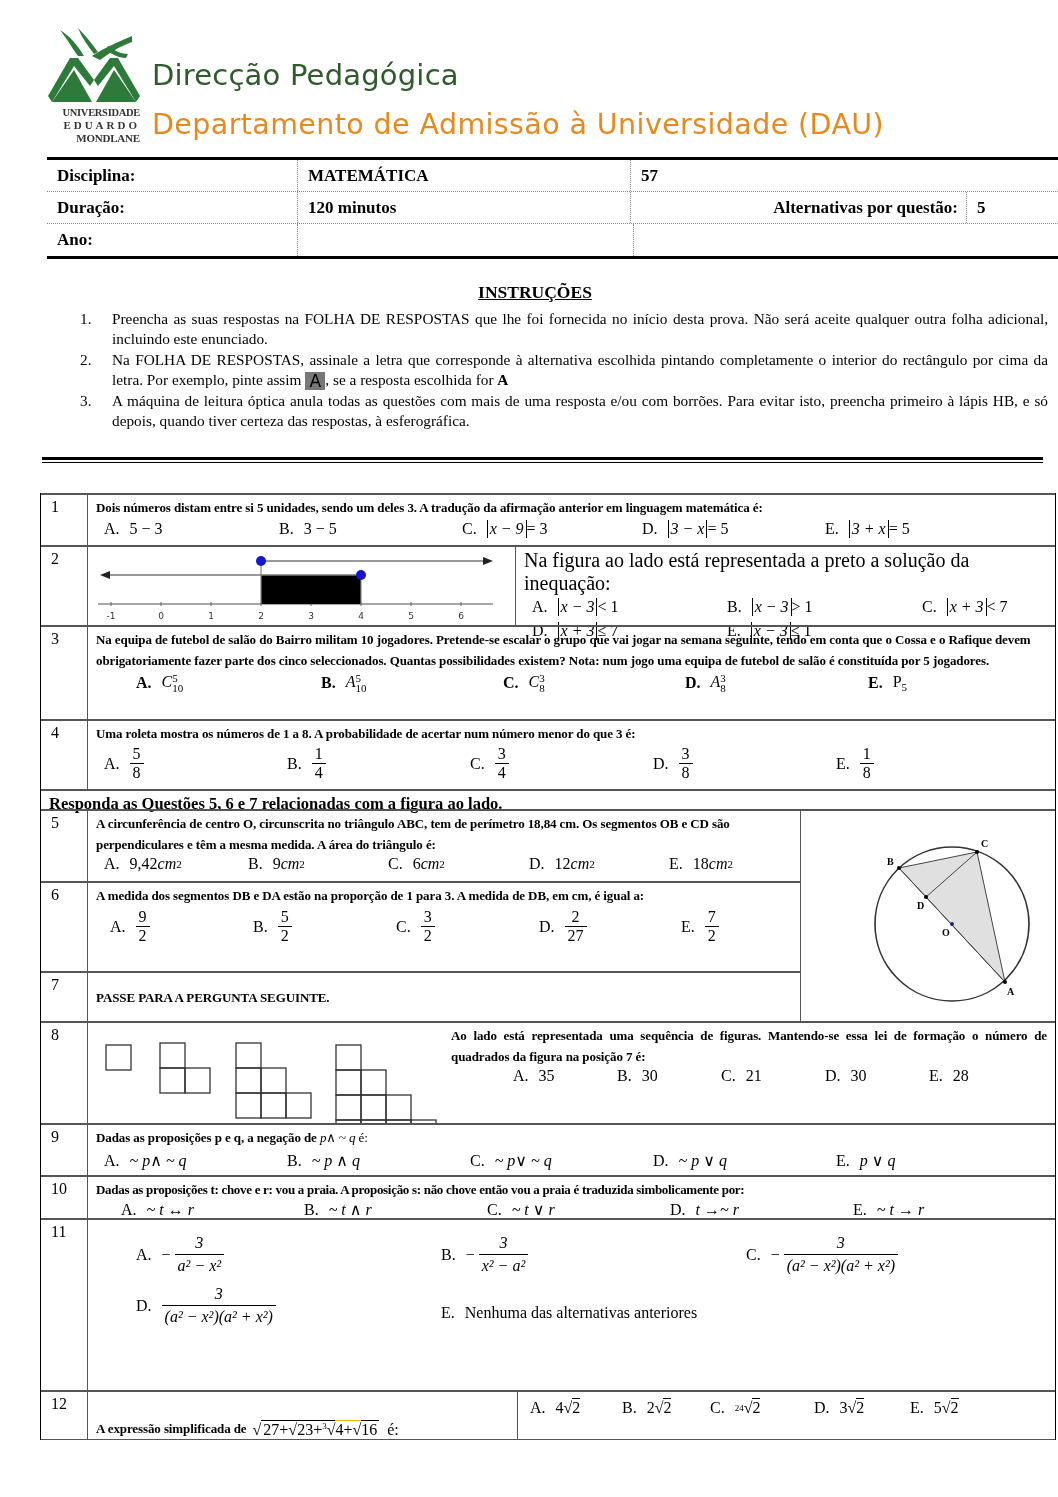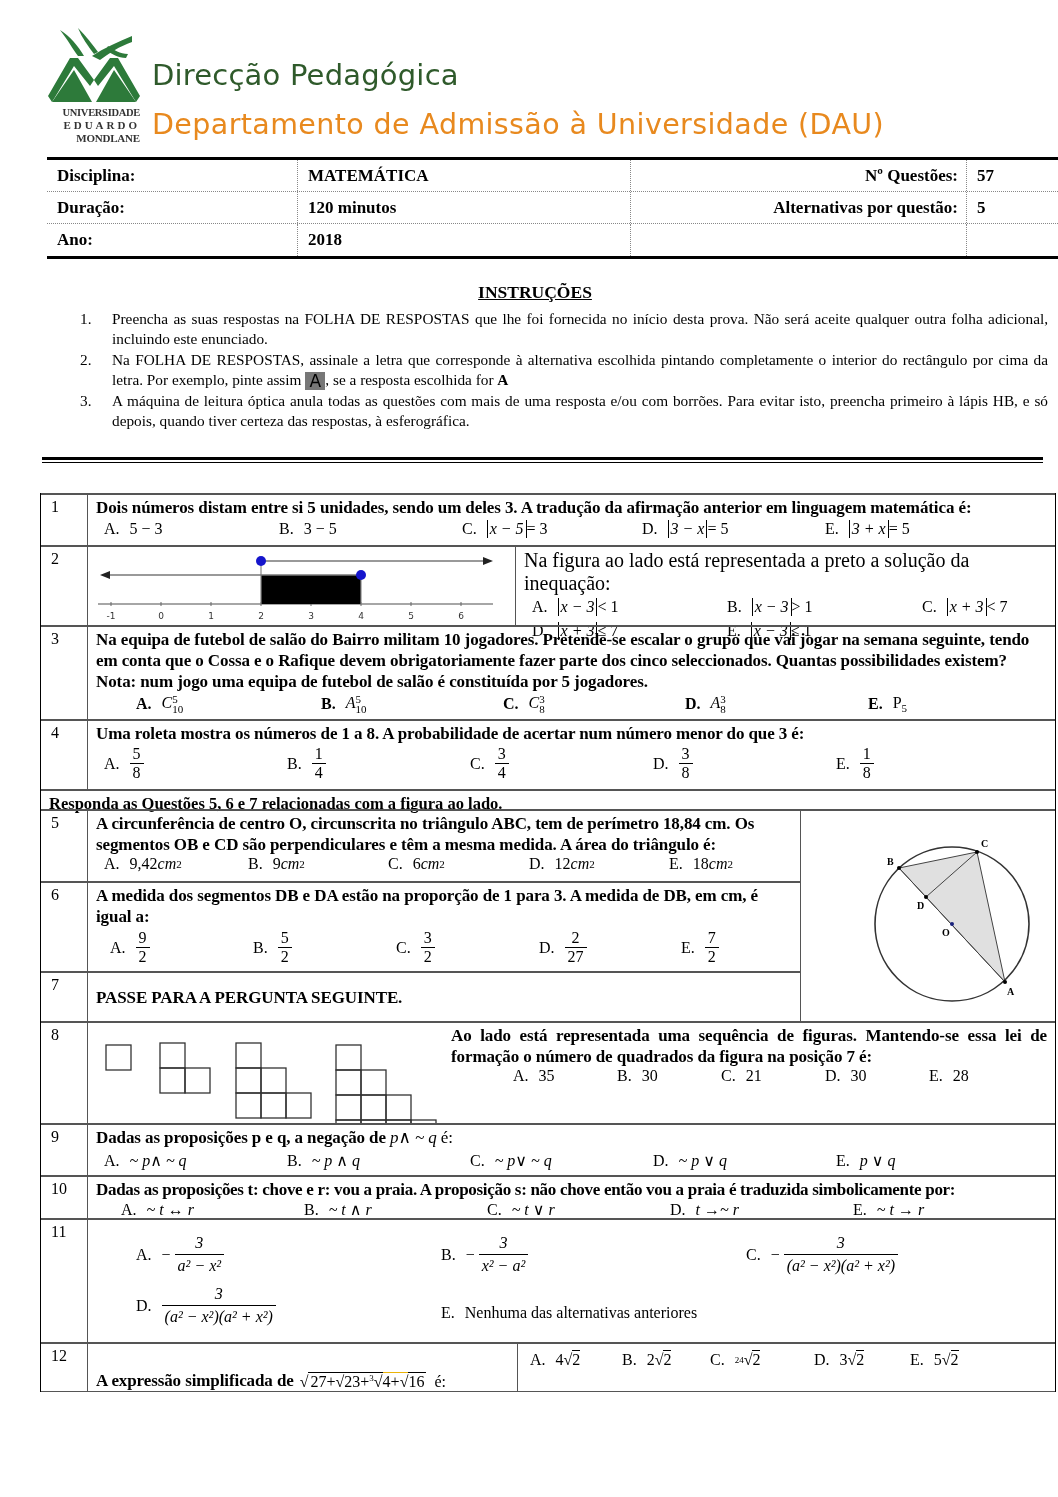--- a/index.html
+++ b/index.html
@@ -33,21 +33,21 @@
   .instr-num { width:32px; flex-shrink:0; }
   .instr-txt { flex:1; text-align:justify; }
   .a-box { display:inline-block; width:20px; height:18px; background:#777; color:#000; font-family:"DejaVu Sans", sans-serif; font-size:17px; line-height:18px; text-align:center; vertical-align:-2px; }
   .dbl-rule { position:absolute; left:42px; top:457px; width:1001px; height:6px; border-top:3px solid #000; border-bottom:1.5px solid #000; }
 
   
   .qt { position:absolute; left:40px; top:493px; width:1016px; border-left:1.5px solid #000; border-right:1.5px solid #000; }
   .qrow { position:relative; display:flex; border-top:2.5px solid #555; }
   .qnum { width:47px; flex-shrink:0; border-right:1.5px solid #555; padding:3px 0 0 10px; font-size:16px; }
   .qbody { flex:1; padding:2px 8px 2px 8px; position:relative; }
-  .stem { font-weight:bold; font-size:17px; line-height:21px; letter-spacing:-0.1px; }
+  .stem { font-weight:bold; font-size:13px; line-height:21px; letter-spacing:-0.1px; }
   .opts { display:flex; font-size:16px; }
   .opt { display:flex; align-items:center; }
   .opt .lbl { margin-right:10px; }
   .mi { font-style:italic; }
   .abs { border-left:1.2px solid #000; border-right:1.2px solid #000; padding:0 2px; line-height:18px; display:inline-block; }
   .frac { display:inline-flex; flex-direction:column; align-items:center; vertical-align:middle; line-height:18px; }
   .frac .num { padding:0 3px; }
   .frac .den { border-top:1px solid #000; padding:0 3px; }
   sup, sub { font-size:11px; }
 
@@ -74,32 +74,30 @@
     <div class="l3">MONDLANE</div>
   </div>
 </div>
 <div class="hdr1">Direcção Pedagógica</div>
 <div class="hdr2">Departamento de Admissão à Universidade (DAU)</div>
 
 <div class="info">
   <div class="info-row">
     <div class="c1">Disciplina:</div>
     <div class="c2">MATEMÁTICA</div>
-    <div class="c3">Nº Questões:</div>
     <div class="c4">57</div>
   </div>
   <div class="info-row">
     <div class="c1">Duração:</div>
     <div class="c2">120 minutos</div>
     <div class="c3">Alternativas por questão:</div>
     <div class="c4">5</div>
   </div>
   <div class="info-row">
     <div class="c1">Ano:</div>
-    <div class="c2">2018</div>
     <div class="c3"></div>
     <div class="c4"></div>
   </div>
 </div>
 
 <div class="instr-title">INSTRUÇÕES</div>
 <div class="instr">
   <div class="instr-item">
     <span class="instr-num">1.</span>
     <span class="instr-txt">Preencha as suas respostas na FOLHA DE RESPOSTAS que lhe foi fornecida no início desta prova. Não será aceite qualquer outra folha adicional, incluindo este enunciado.</span>
@@ -125,21 +123,21 @@
         <div class="opt" style="width:183px; padding-left:8px;">
             <span class="lbl">A.</span>
             <span>5 − 3</span>
           </div>
         <div class="opt" style="width:183px;">
             <span class="lbl">B.</span>
             <span>3 − 5</span>
           </div>
         <div class="opt" style="width:180px;">
             <span class="lbl">C.</span>
-            <span class="abs mi">x − 5</span>
+            <span class="abs mi">x − 9</span>
             <span> = 3</span>
           </div>
         <div class="opt" style="width:183px;">
             <span class="lbl">D.</span>
             <span class="abs mi">3 − x</span>
             <span> = 5</span>
           </div>
         <div class="opt">
             <span class="lbl">E.</span>
             <span class="abs mi">3 + x</span>
@@ -514,21 +512,21 @@
             <span class="mi">t →~ r</span>
           </div>
         <div class="opt">
             <span class="lbl">E.</span>
             <span class="mi">~ t → r</span>
           </div>
       </div>
     </div>
   </div>
 
-  <div class="qrow" style="height:124px;">
+  <div class="qrow" style="height:172px;">
     <div class="qnum">11</div>
     <div class="qbody" style="padding-top:6px;">
       <div class="opts" style="margin-top:6px; padding-left:40px;">
         <div class="opt" style="width:305px;">
             <span class="lbl">A.</span>
             <span style="margin-right:4px;">−</span>
             <span class="frac mi" style="line-height:22px;">
               <span class="num">3</span>
               <span class="den">a² − x²</span>
             </span>

